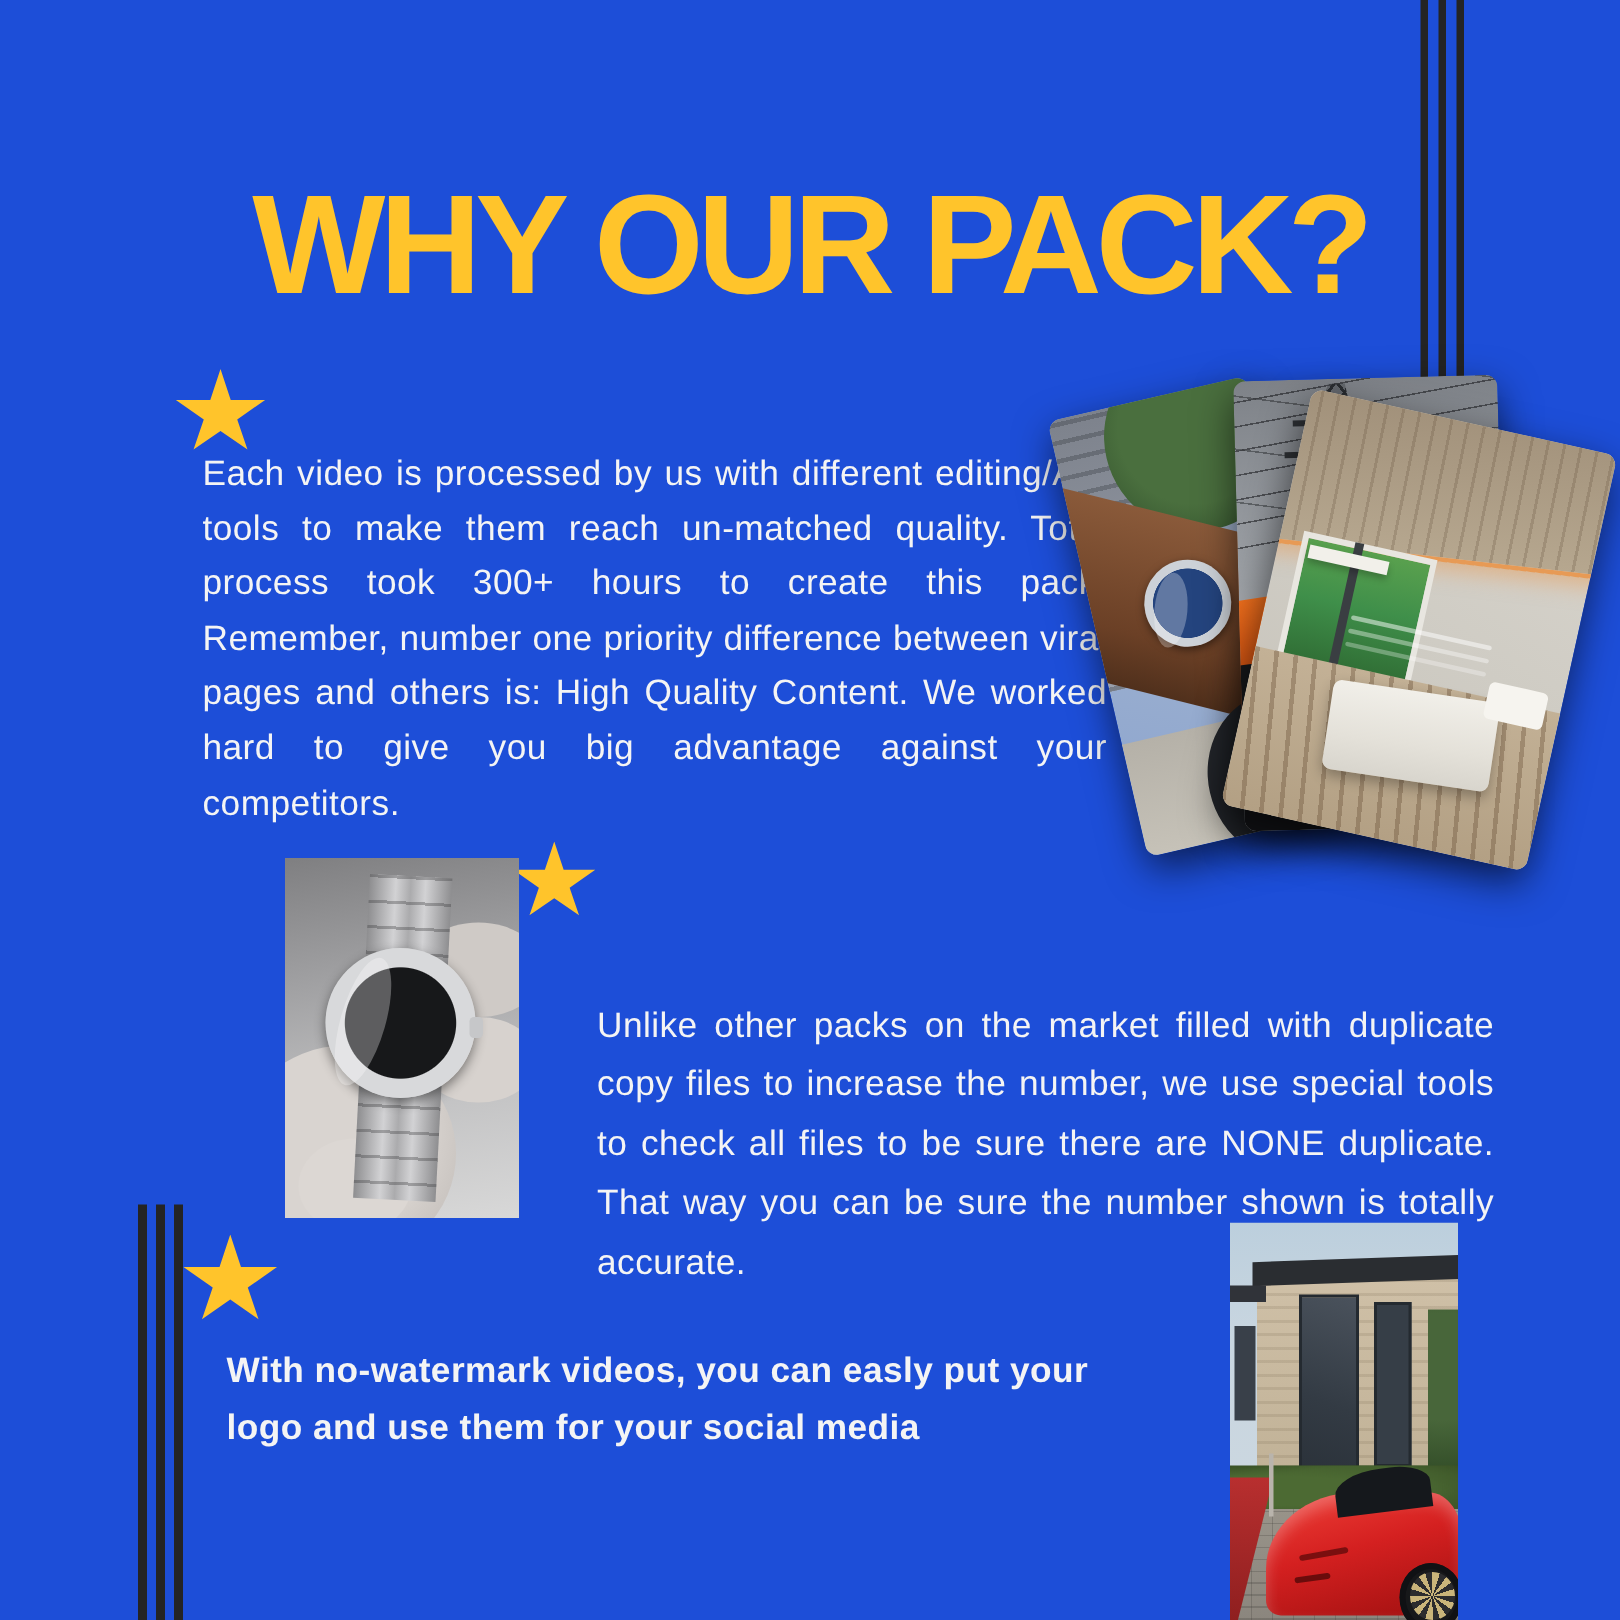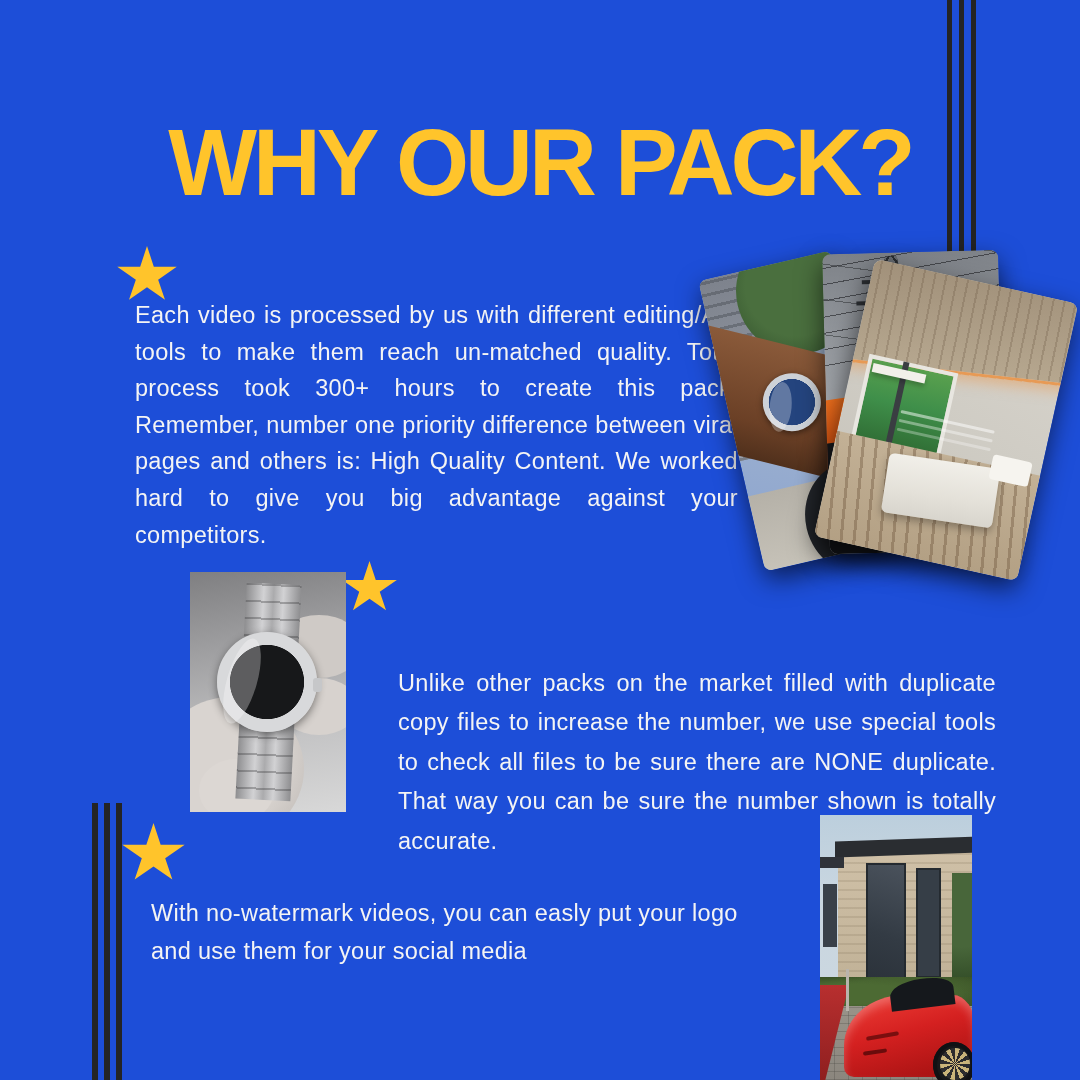--- a/index.html
+++ b/index.html
@@ -19,21 +19,21 @@
   }
   .h1{left:183px;top:257px;}
   .h2{left:401px;top:570px;}
   .h3{left:175px;top:835px;}
   .para{
     position:absolute;color:#F4F4F4;font-size:23.5px;letter-spacing:.3px;
     text-align:justify;font-weight:400;
   }
   .p1{left:135px;top:297px;width:603px;line-height:36.6px;}
   .p2{left:398px;top:620px;width:598px;line-height:39.4px;margin-top:44px;}
-  .p3{left:151px;top:894px;width:612px;line-height:38px;text-align:left;}
+  .p3{left:151px;top:894px;width:612px;line-height:38px;text-align:left;font-weight:bold;}
   
   .star{
     position:absolute;background:#FFC42B;
     clip-path:polygon(50% 0%,61% 35%,98% 35%,68% 57%,79% 91%,50% 70%,21% 91%,32% 57%,2% 35%,39% 35%);
   }
   .star1{left:116px;top:246px;width:62px;height:59px;}
   .star2{left:341px;top:561px;width:57px;height:54px;}
   .star3{left:121px;top:823px;width:65px;height:62px;}
   
   .vlines{position:absolute;display:flex;}

